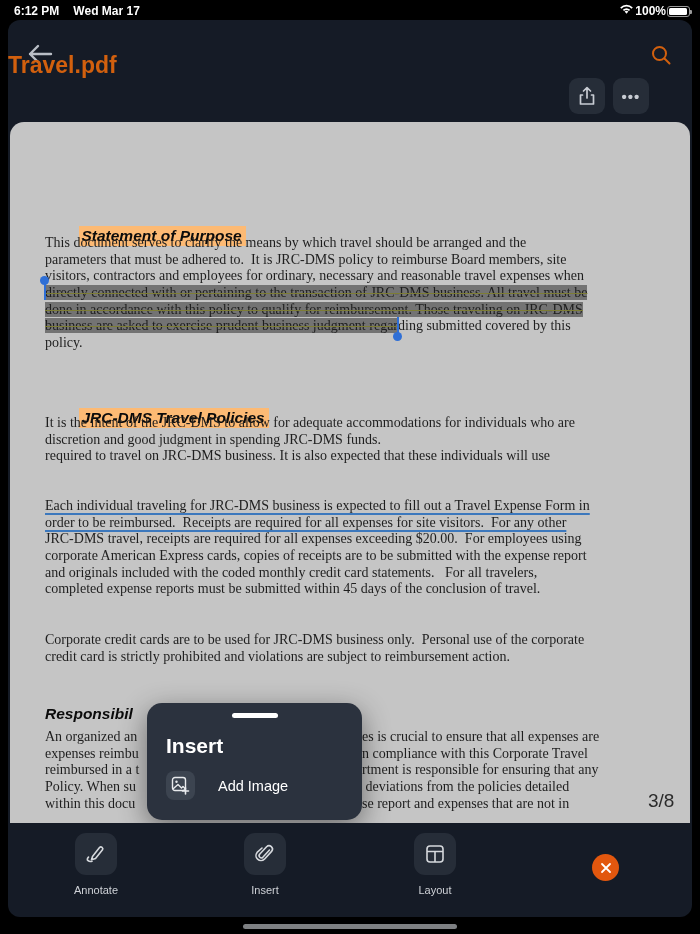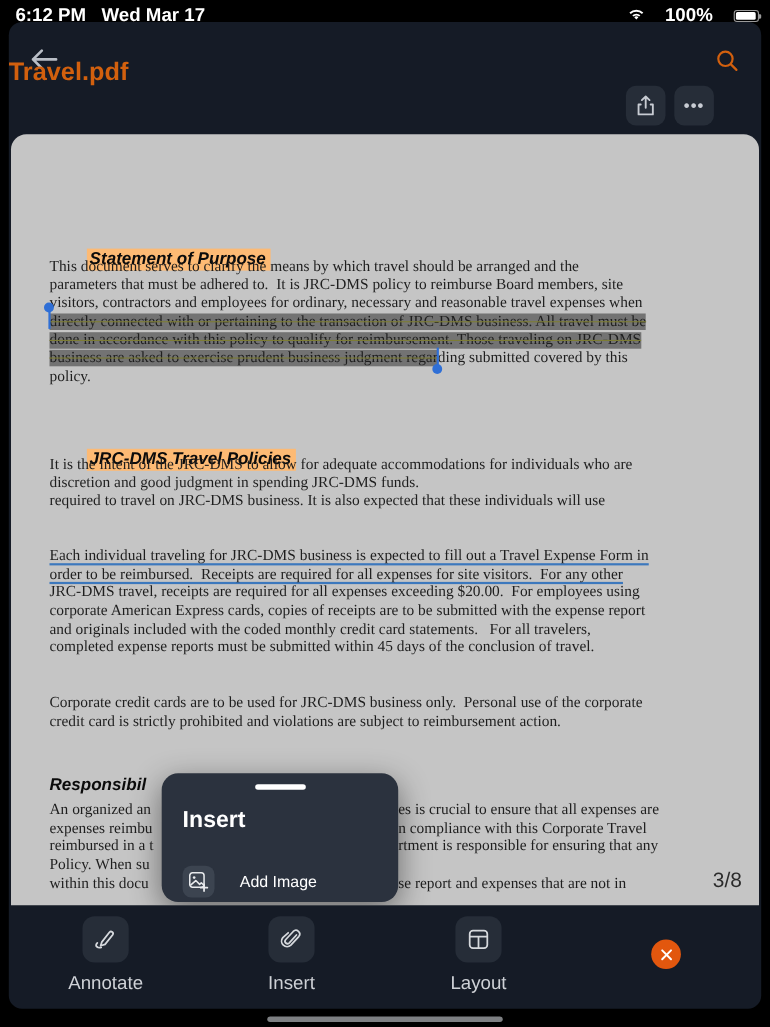--- a/index.html
+++ b/index.html
@@ -2,23 +2,23 @@
 <html><head>
 <meta charset="utf-8">
 <style>
   * { margin:0; padding:0; box-sizing:border-box; }
   html,body { width:700px; height:934px; background:#000; overflow:hidden;
     font-family:"Liberation Sans", sans-serif; }
   .stage { position:relative; width:700px; height:934px; background:#000; }
 
   
   .status-bar { position:absolute; left:0; top:0; width:700px; height:22px;
-    color:#fff; font-size:17px; font-weight:700; }
+    color:#fff; font-size:12px; font-weight:700; }
   .sb-left { position:absolute; left:14px; top:4px; display:flex; gap:14px; }
-  .sb-right { position:absolute; right:10px; top:4px; display:flex; gap:19px; align-items:center; }
+  .sb-right { position:absolute; right:10px; top:4px; display:flex; gap:1px; align-items:center; }
   .batt { position:relative; width:23px; height:11px; border:1px solid #9a9a9a;
     border-radius:3px; }
   .batt .fill { position:absolute; left:1px; top:1px; bottom:1px; width:18px;
     background:#fff; border-radius:1.5px; }
   .batt .nub { position:absolute; right:-3px; top:3px; width:2px; height:4px;
     background:#9a9a9a; border-radius:0 1px 1px 0; }
 
   
   .app-window { position:absolute; left:8px; top:20px; width:684px; height:897px;
     background:#151b26; border-radius:12px; }
@@ -65,33 +65,33 @@
 
   
   .popup { position:absolute; left:137px; top:581px; width:215px; height:117px;
     background:#2b323e; border-radius:15px; z-index:10;
     box-shadow:0 8px 28px rgba(0,0,0,.45);
     font-family:"Liberation Sans",sans-serif; }
   .popup .grabber { position:absolute; left:50%; top:10px; transform:translateX(-50%);
     width:46px; height:5px; border-radius:3px; background:#fff; }
   .popup .title { position:absolute; left:19px; top:31px; font-size:21px;
     font-weight:700; color:#fff; }
-  .popup .row { position:absolute; left:19px; top:84px; display:flex;
+  .popup .row { position:absolute; left:19px; top:68px; display:flex;
     align-items:center; gap:23px;justify-content:center; }
   .popup .row-icon { width:29px; height:29px; border-radius:8px; background:#3c4450;
     display:flex; align-items:center; justify-content:center; color:#e8eaed; }
   .popup .row-label { font-size:14.5px; color:#fff; }
 
   
   .toolbar { position:absolute; left:0; top:803px; width:684px; height:94px; }
   .tool { position:absolute; top:10px; width:60px; display:flex; flex-direction:column;
     align-items:center; }
   .tool .icon-sq { width:42px; height:42px; border-radius:11px; background:#262d38;
     color:#d6d9dd; display:flex; align-items:center; justify-content:center; }
-  .tool .lbl { margin-top:9px; font-size:17px; color:#ced1d6; }
+  .tool .lbl { margin-top:9px; font-size:11px; color:#ced1d6; }
   .tool-annotate { left:58px; } .tool-insert { left:227px; } .tool-layout { left:397px; }
   .close-btn { position:absolute; left:584px; top:31px; width:27px; height:27px;
     border-radius:50%; background:#e2570e; color:#fff; display:flex;
     align-items:center; justify-content:center; }
 
   .home-indicator { position:absolute; left:243px; top:924px; width:214px; height:5px;
     border-radius:3px; background:#7e8083; }
 </style>
 </head>
 <body>
@@ -178,21 +178,21 @@
         <div class="ln">Corporate credit cards are to be used for JRC-DMS business only.  Personal use of the corporate</div>
         <div class="ln">credit card is strictly prohibited and violations are subject to reimbursement action.</div>
       </div>
 
       <div class="doc-h" style="top:583px;">Responsibil</div>
 
       <div class="para" style="top:607px; right:0;">
         <div class="split-ln"><span>An organized an</span><span class="rt">es is crucial to ensure that all expenses are</span></div>
         <div class="split-ln"><span>expenses reimbu</span><span class="rt">n compliance with this Corporate Travel</span></div>
         <div class="split-ln"><span>reimbursed in a t</span><span class="rt">rtment is responsible for ensuring that any</span></div>
-        <div class="split-ln"><span>Policy. When su</span></div>
+        <div class="split-ln"><span>Policy. When su</span><span class="rt"> deviations from the policies detailed</span></div>
         <div class="split-ln"><span>within this docu</span><span class="rt">se report and expenses that are not in</span></div>
       </div>
 
       <div class="page-num">3/8</div>
 
       <div class="popup">
         <div class="grabber"></div>
         <div class="title">Insert</div>
         <div class="row">
           <span class="row-icon">

